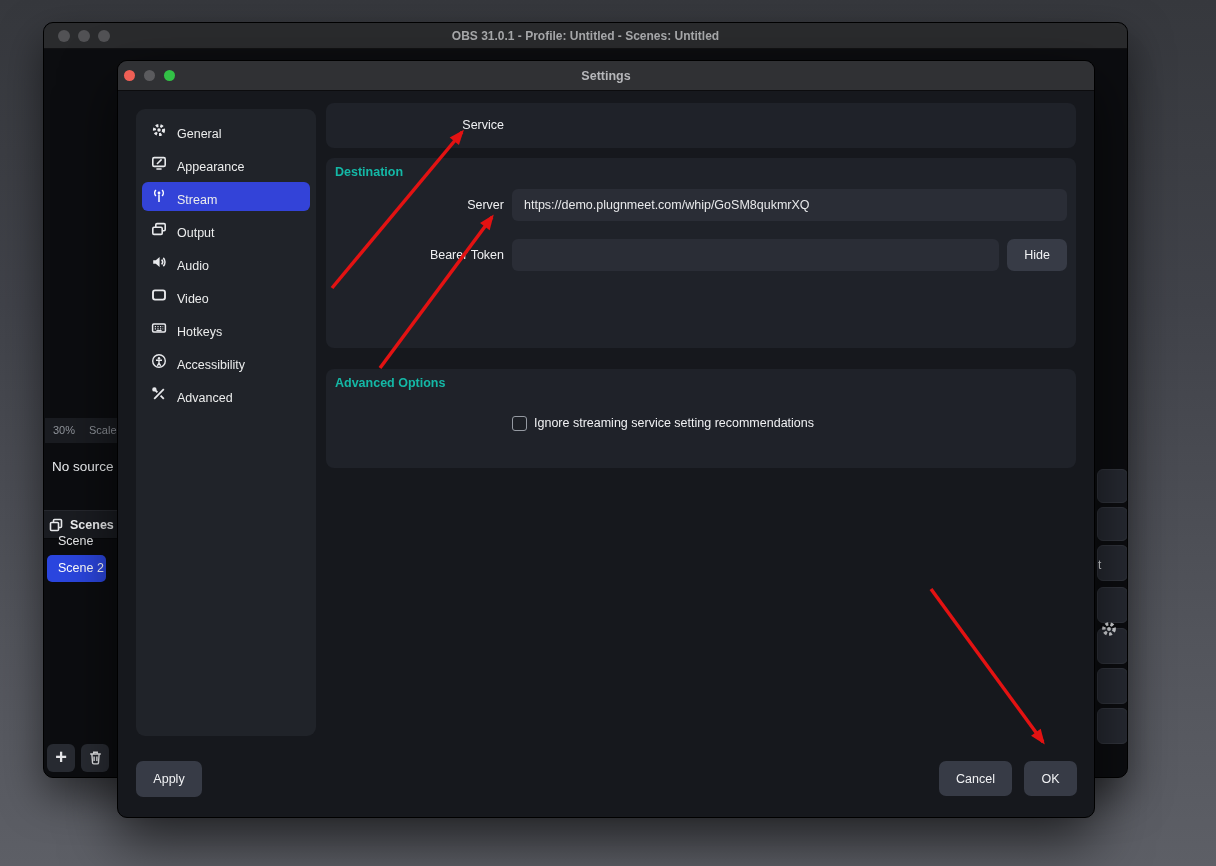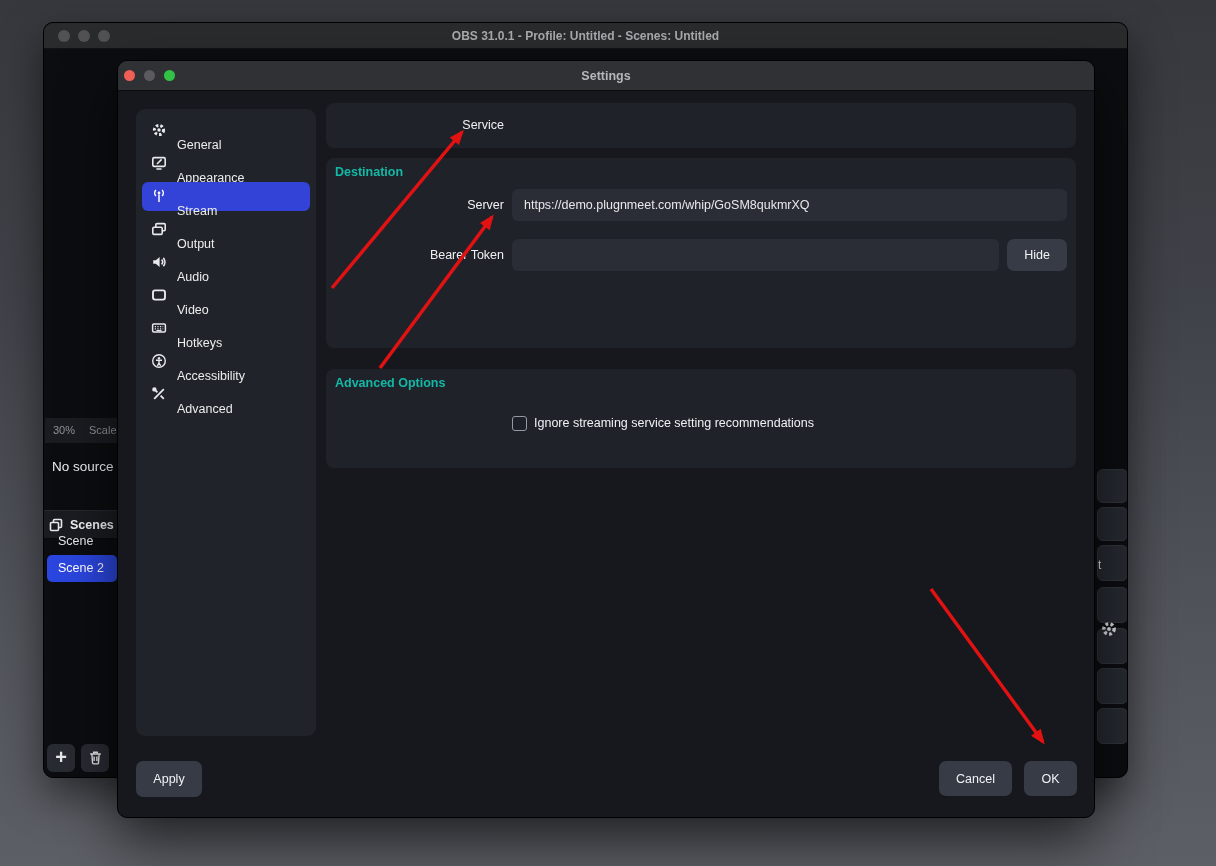--- a/index.html
+++ b/index.html
@@ -47,21 +47,21 @@
     font-size:13.5px; color:#eceef0; line-height:22px; white-space:nowrap; overflow:hidden;
   }
   .dock-header {
     position:absolute; left:0; top:444px; width:75px; height:29px;
     background:#1a1c21; border-top:1px solid #26282e; border-bottom:1px solid #08090b;margin-top:16px;
   }
   .dock-header .dh-icon { position:absolute; left:4px; top:6px; width:16px; height:16px; }
   .dock-header .dh-label { position:absolute; left:26px; top:0; line-height:28px; font-size:12.5px; font-weight:bold; color:#f2f3f5; }
   .scene-row { position:absolute; left:14px; top:481px; height:20px; line-height:20px; font-size:12.5px; color:#e7e8ea; }
   .scene-row-sel {
-    position:absolute; left:3px; top:505px; width:70px; height:27px; border-radius:5px;
+    position:absolute; left:3px; top:505px; width:59px; height:27px; border-radius:5px;
     background:#2b46df; color:#fff; font-size:12.5px; line-height:27px; padding-left:11px;
   }
   .dock-btn {
     position:absolute; width:28px; height:28px; top:694px; border-radius:6px;
     background:#282b32; color:#e6e7ea; text-align:center;
   }
   .dock-btn.add { left:3px; font-size:20px; line-height:26px; font-weight:bold; }
   .dock-btn.del { left:37px; }
   .dock-btn.del svg { margin-top:5px; }
 
@@ -87,21 +87,21 @@
   }
   .sidebar {
     position:absolute; left:18px; top:48px; width:180px; height:627px;
     background:#202329; border-radius:9px;
   }
   .sb-item {
     position:absolute; left:6px; width:168px; height:29px; border-radius:6px;
     color:#eceded; font-size:12.5px;
   }
   .sb-item .sb-icon { position:absolute; left:9px; top:6px; width:16px; height:16px; color:#e8e9ec; }
-  .sb-item .sb-label { position:absolute; left:35px; top:15px; line-height:29px; }
+  .sb-item .sb-label { position:absolute; left:35px; top:4px; line-height:29px; }
   .sb-item.sel { background:#3343d8; }
 
   .groupbox { position:absolute; left:208px; width:750px; background:#1f2229; border-radius:8px; }
   .gb-title { position:absolute; left:9px; top:7px; font-size:12.5px; font-weight:bold; color:#14b8a6; }
   .fld-label { position:absolute; font-size:12.5px; color:#eff0f2; text-align:right; }
   .fld-input {
     position:absolute; background:#2a2d36; border:none; border-radius:6px;
     color:#e8e9eb; font-size:12.5px; font-family:"Liberation Sans",sans-serif;
     padding:0 12px; outline:none;
   }

